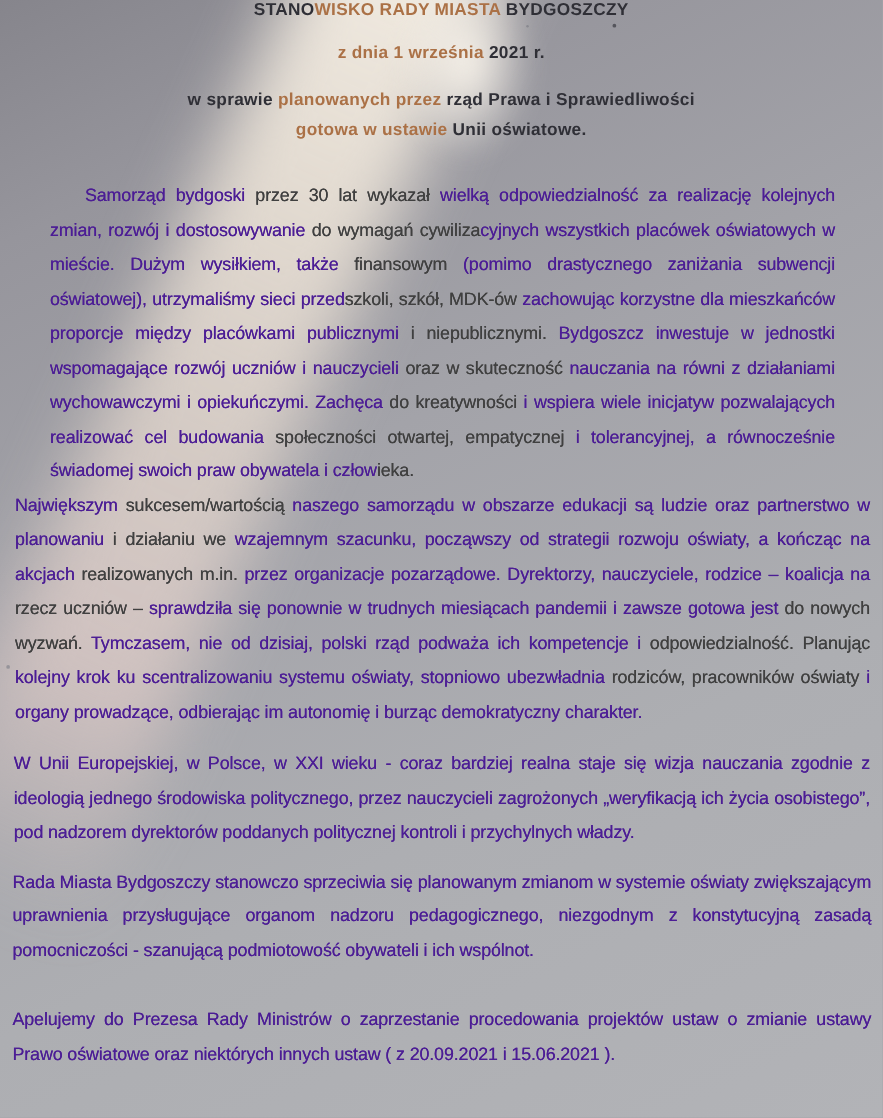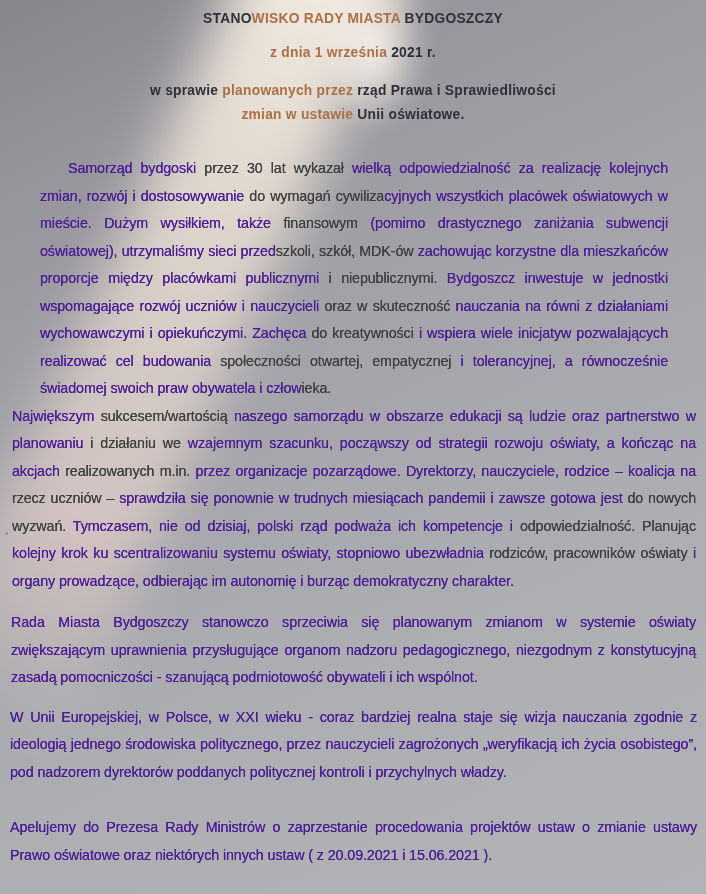--- a/index.html
+++ b/index.html
@@ -42,21 +42,21 @@
   }
   .doc { position: relative; z-index: 2; }
 
   .title-block { text-align: center; color: #33333a; }
   .title-line {
     font-weight: 700;
     font-size: 13.8px;
     letter-spacing: 0.25px;
     line-height: 16px;
   }
-  .title-line:nth-child(1) { padding-top: 11px; }
+  .title-line:nth-child(1) { }
   .title-line:nth-child(2) { padding-top: 18px; }
   .title-line:nth-child(3) { padding-top: 22px; }
   .title-line:nth-child(4) { padding-top: 8px; }
 
   .body-block { color: #33343b; }
   .para {
     margin: 0;
     text-align: justify;
     font-size: 14.3px;
     line-height: 27.5px;
@@ -93,22 +93,22 @@
 
 <div class="speck speck-1"></div>
 <div class="speck speck-2"></div>
 <div class="speck speck-3"></div>
 
 <div class="doc">
   <div class="title-block">
       <div class="title-line"><span class="seg t-d">STANO</span><span class="seg t-w">WISKO RADY MIASTA </span><span class="seg t-d">BYDGOSZCZY</span></div>
       <div class="title-line"><span class="seg t-w">z dnia 1 września </span><span class="seg t-d">2021 r.</span></div>
       <div class="title-line"><span class="seg t-d">w sprawie </span><span class="seg t-w">planowanych przez </span><span class="seg t-d">rząd Prawa i Sprawiedliwości</span></div>
-      <div class="title-line"><span class="seg t-w">zmian w ustawie </span><span class="seg t-d">Unii oświatowe.</span></div>
+      <div class="title-line"><span class="seg t-w">gotowa w ustawie </span><span class="seg t-d">Unii oświatowe.</span></div>
     </div>
   <div class="body-block">
       <p class="para indent"><span class="seg t-d">Samorząd bydgoski </span><span class="seg t-w">przez 30 lat wykazał </span><span class="seg t-d">wielką odpowiedzialność za realizację kolejnych zmian, rozwój i dostosowywanie </span><span class="seg t-w">do wymagań cywiliza</span><span class="seg t-d">cyjnych wszystkich placówek oświatowych w mieście. Dużym wysiłkiem, także </span><span class="seg t-w">finansowym </span><span class="seg t-d">(pomimo drastycznego zaniżania subwencji oświatowej), utrzymaliśmy sieci przed</span><span class="seg t-w">szkoli, szkół, MDK-ów </span><span class="seg t-d">zachowując korzystne dla mieszkańców proporcje między placówkami publicznymi </span><span class="seg t-w">i niepublicznymi.</span><span class="seg t-d"> Bydgoszcz inwestuje w jednostki wspomagające rozwój uczniów i nauczycieli </span><span class="seg t-w">oraz w skuteczność </span><span class="seg t-d">nauczania na równi z działaniami wychowawczymi i opiekuńczymi. Zachęca </span><span class="seg t-w">do kreatywności </span><span class="seg t-d">i wspiera wiele inicjatyw pozwalających realizować cel budowania </span><span class="seg t-w">społeczności otwartej, empatycznej </span><span class="seg t-d">i tolerancyjnej, a równocześnie świadomej swoich praw obywatela i człow</span><span class="seg t-w">ieka.</span></p>
       <p class="para"><span class="seg t-d">Największym </span><span class="seg t-w">sukcesem/wartością </span><span class="seg t-d">naszego samorządu w obszarze edukacji są ludzie oraz partnerstwo w planowaniu </span><span class="seg t-w">i działaniu we </span><span class="seg t-d">wzajemnym szacunku, począwszy od strategii rozwoju oświaty, a kończąc na akcjach </span><span class="seg t-w">realizowanych m.in. </span><span class="seg t-d">przez organizacje pozarządowe. Dyrektorzy, nauczyciele, rodzice – koalicja na </span><span class="seg t-w">rzecz uczniów – </span><span class="seg t-d">sprawdziła się ponownie w trudnych miesiącach pandemii i zawsze gotowa jest </span><span class="seg t-w">do nowych wyzwań. </span><span class="seg t-d">Tymczasem, nie od dzisiaj, polski rząd podważa ich kompetencje i </span><span class="seg t-w">odpowiedzialność. Planując </span><span class="seg t-d">kolejny krok ku scentralizowaniu systemu oświaty, stopniowo ubezwładnia </span><span class="seg t-w">rodziców, pracowników oświaty </span><span class="seg t-d">i organy prowadzące, odbierając im autonomię i burząc demokratyczny charakter.</span></p>
+      <p class="para"><span class="seg t-d">W Unii Europejskiej, w Polsce, w XXI wieku - coraz bardziej realna staje się wizja nauczania zgodnie z ideologią jednego środowiska politycznego, przez nauczycieli zagrożonych „weryfikacją ich życia osobistego”, pod nadzorem dyrektorów poddanych politycznej kontroli i przychylnych władzy.</span></p>
       <p class="para"><span class="seg t-d">Rada Miasta Bydgoszczy stanowczo sprzeciwia się planowanym zmianom w systemie oświaty zwiększającym uprawnienia przysługujące organom nadzoru pedagogicznego, niezgodnym z konstytucyjną zasadą pomocniczości - szanującą podmiotowość obywateli i ich wspólnot.</span></p>
-      <p class="para"><span class="seg t-d">W Unii Europejskiej, w Polsce, w XXI wieku - coraz bardziej realna staje się wizja nauczania zgodnie z ideologią jednego środowiska politycznego, przez nauczycieli zagrożonych „weryfikacją ich życia osobistego”, pod nadzorem dyrektorów poddanych politycznej kontroli i przychylnych władzy.</span></p>
       <p class="para"><span class="seg t-d">Apelujemy do Prezesa Rady Ministrów o zaprzestanie procedowania projektów ustaw o zmianie ustawy Prawo oświatowe oraz niektórych innych ustaw ( z 20.09.2021 i 15.06.2021 ).</span></p>
     </div>
 </div>
 
 </body></html>

